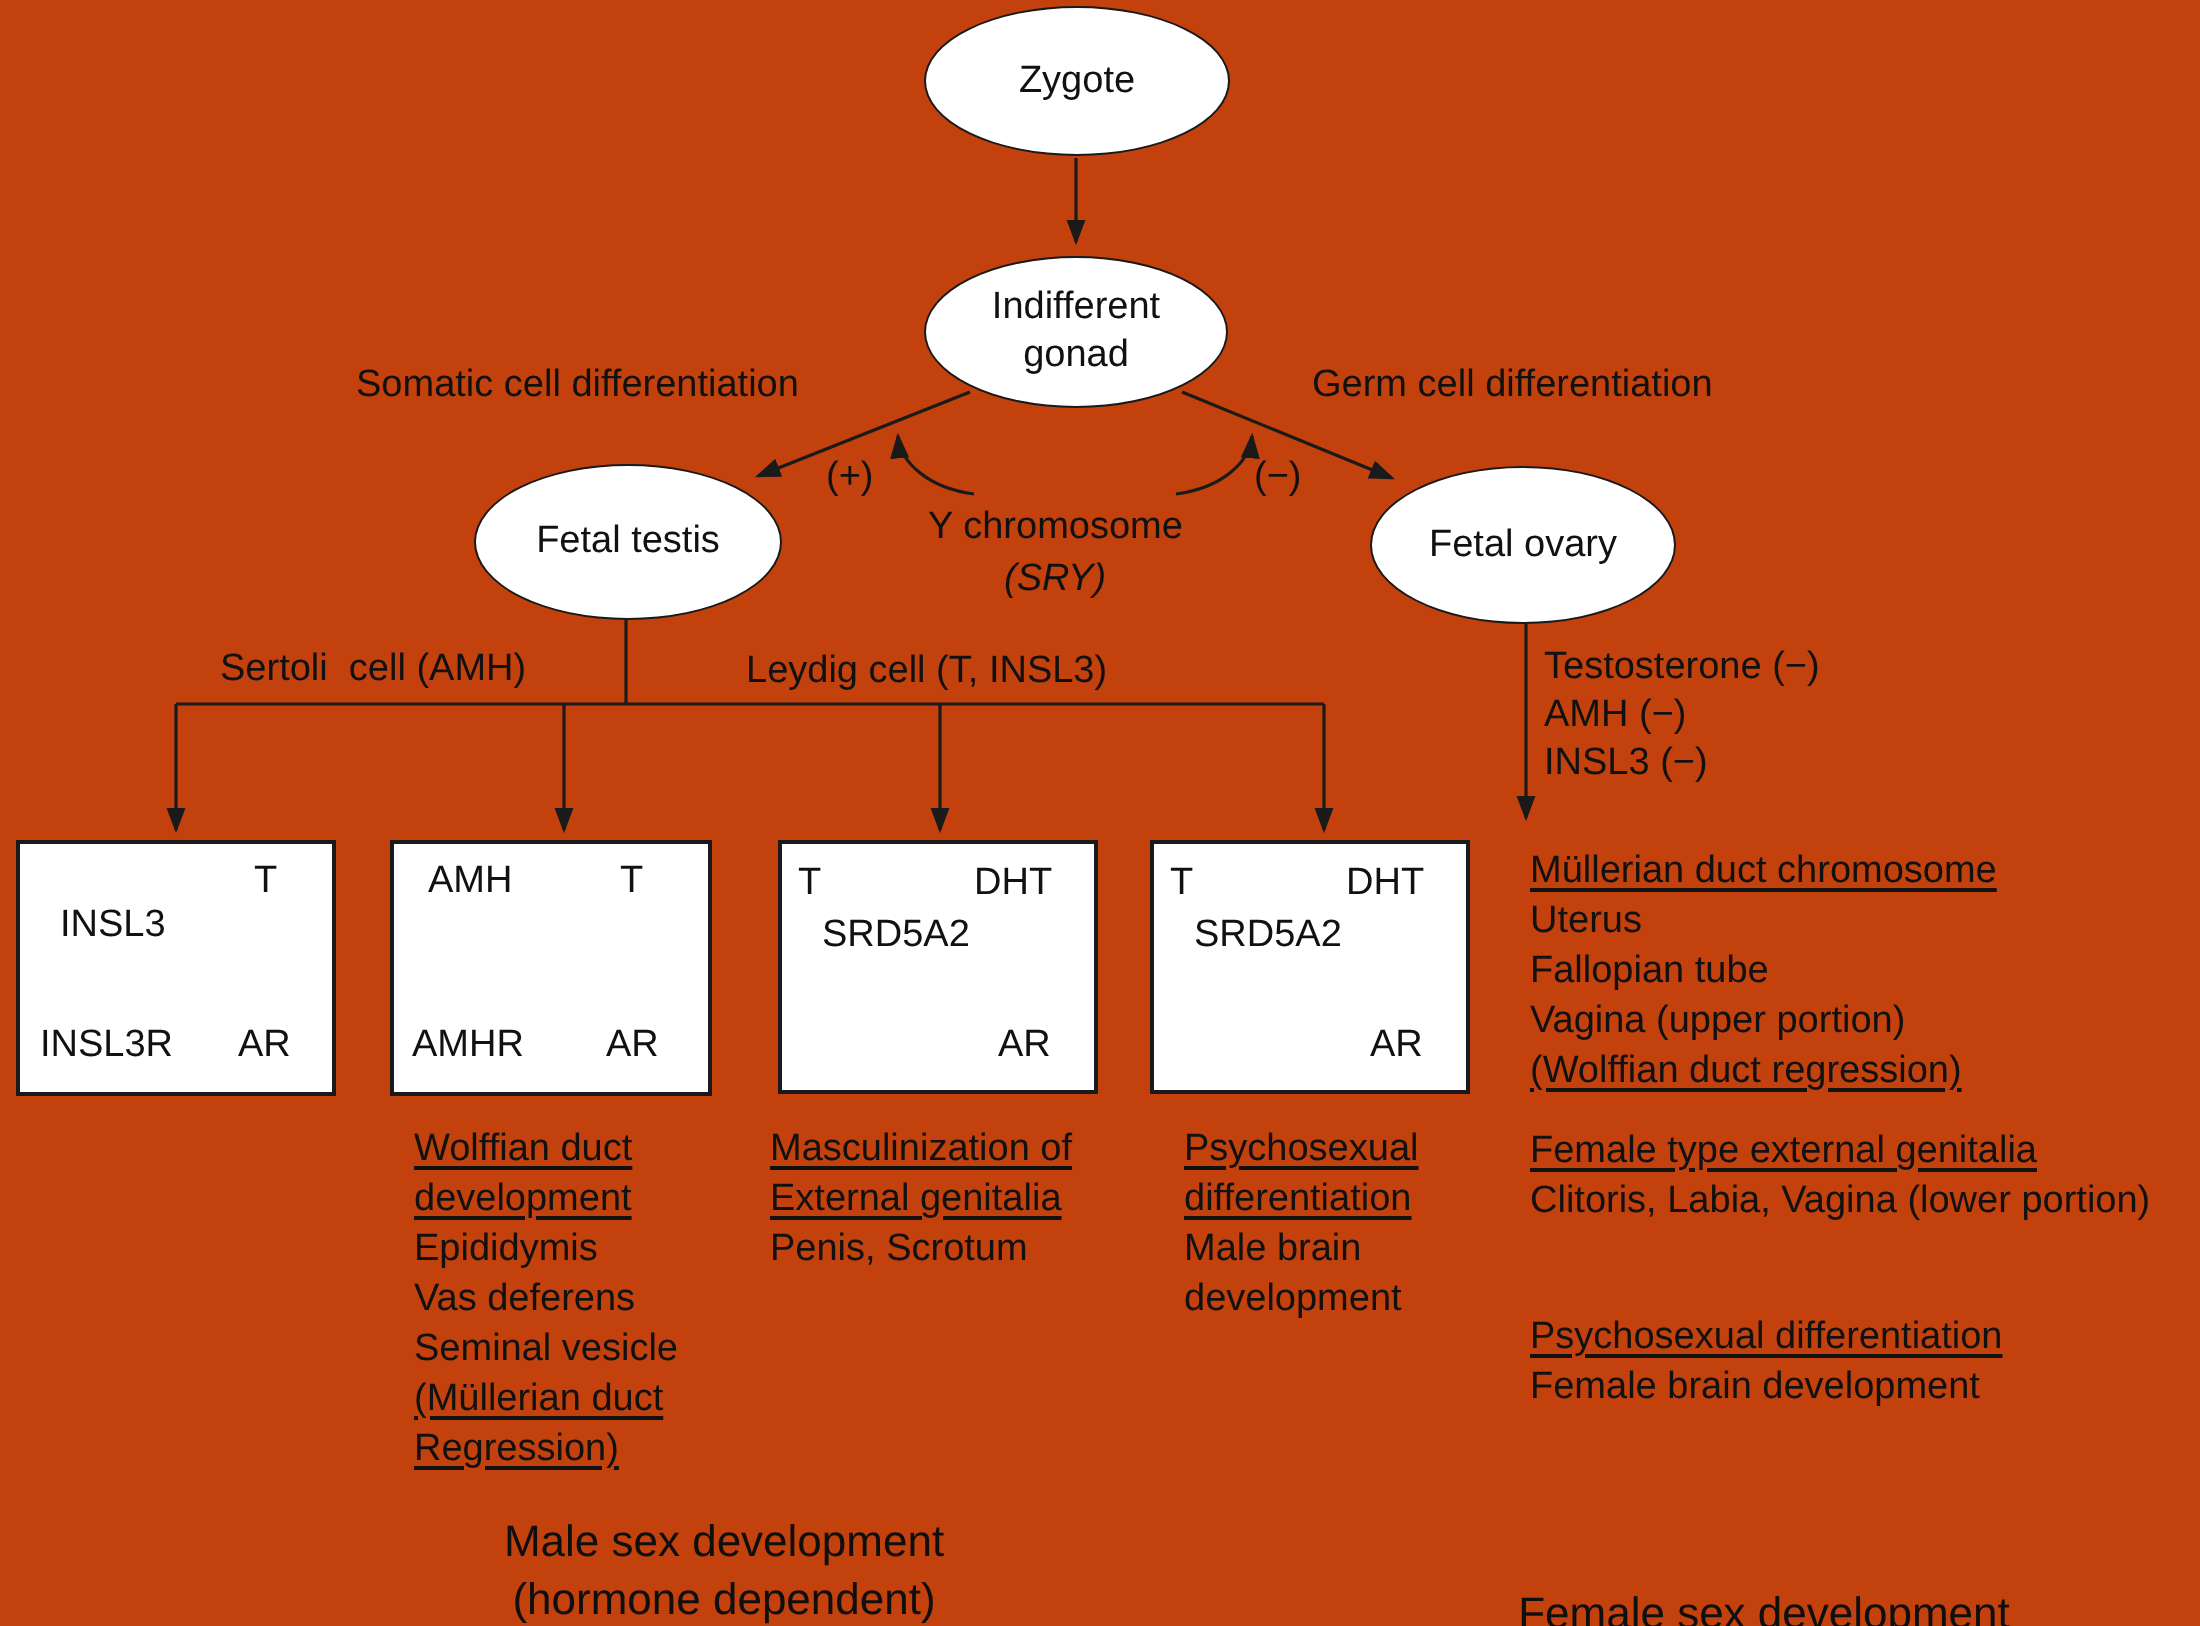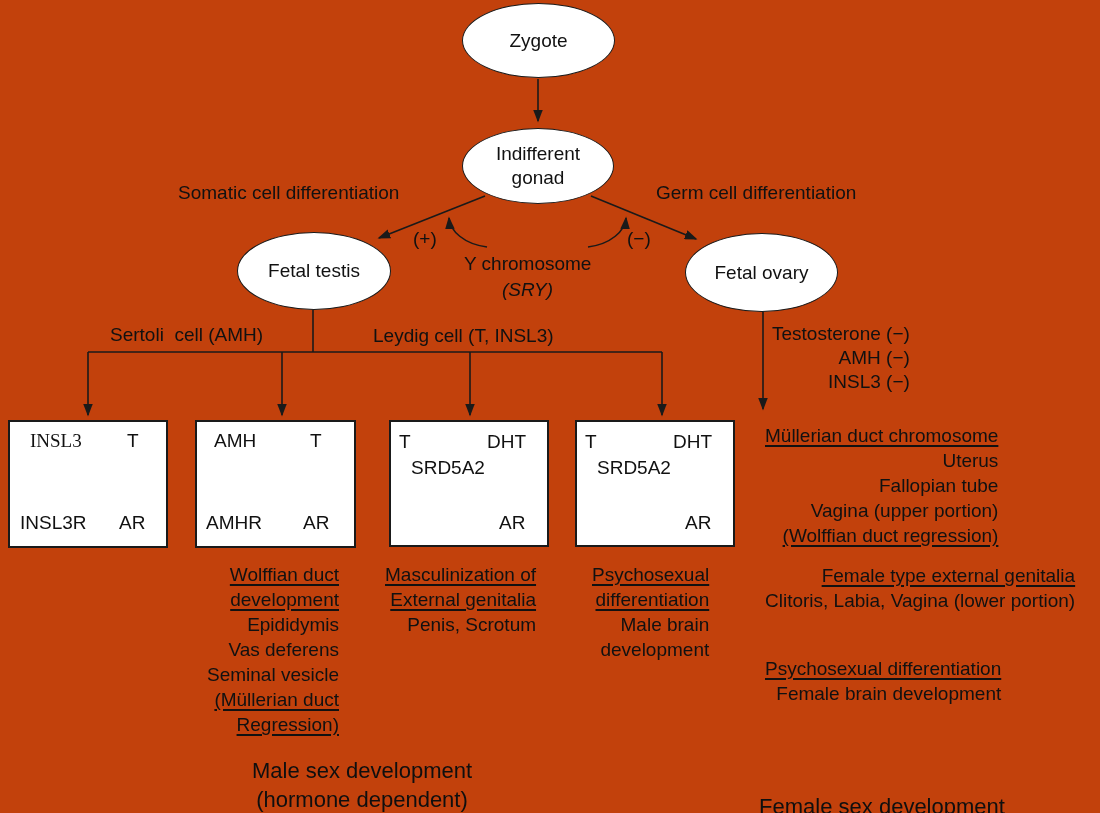--- a/index.html
+++ b/index.html
@@ -12,21 +12,21 @@
   .ellipse{
     position:absolute;border:1.5px solid #1a1a1a;border-radius:50%;
     display:flex;align-items:center;justify-content:center;text-align:center;
     font-size:19px;line-height:24px;background:#fff;box-sizing:border-box;
   }
   .ellipse .wrap{display:block;margin:auto;}
   .box{position:absolute;border:2px solid #1a1a1a;background:#fff;box-sizing:border-box;}
   .lbl{position:absolute;font-size:19px;line-height:22px;white-space:nowrap;}
   .pre{white-space:pre;}
   .bt{position:absolute;font-size:19px;line-height:22px;white-space:nowrap;}
-  .col{position:absolute;font-size:19px;line-height:25px;white-space:nowrap;text-align:right;}
+  .col{position:absolute;font-size:19px;line-height:25px;white-space:nowrap;}
   .col div{white-space:nowrap;}
   .u{text-decoration:underline;text-decoration-thickness:1.5px;text-underline-offset:3px;}
   .italic{font-style:italic;}
   .summary{
     position:absolute;font-size:22px;line-height:29px;text-align:center;
     width:300px;white-space:nowrap;color:#0f0f0f;
   }
 </style>
 </head>
 <body>
@@ -89,21 +89,21 @@
     <div>Testosterone (−)</div>
     <div>AMH (−)</div>
     <div>INSL3 (−)</div>
   </div>
 
   <div class="box" style="left:8px;top:420px;width:160px;height:128px;"></div>
   <div class="box" style="left:195px;top:420px;width:161px;height:128px;"></div>
   <div class="box" style="left:389px;top:420px;width:160px;height:127px;"></div>
   <div class="box" style="left:575px;top:420px;width:160px;height:127px;"></div>
 
-  <div class="bt" style="left:30px;top:430px;font-family:Liberation Serif, serif;">INSL3</div>
+  <div class="bt" style="left:30px;top:452px;">INSL3</div>
   <div class="bt" style="left:127px;top:430px;">T</div>
   <div class="bt" style="left:20px;top:512px;">INSL3R</div>
   <div class="bt" style="left:119px;top:512px;">AR</div>
 
   <div class="bt" style="left:214px;top:430px;">AMH</div>
   <div class="bt" style="left:310px;top:430px;">T</div>
   <div class="bt" style="left:206px;top:512px;">AMHR</div>
   <div class="bt" style="left:303px;top:512px;">AR</div>
 
   <div class="bt" style="left:399px;top:431px;">T</div>

